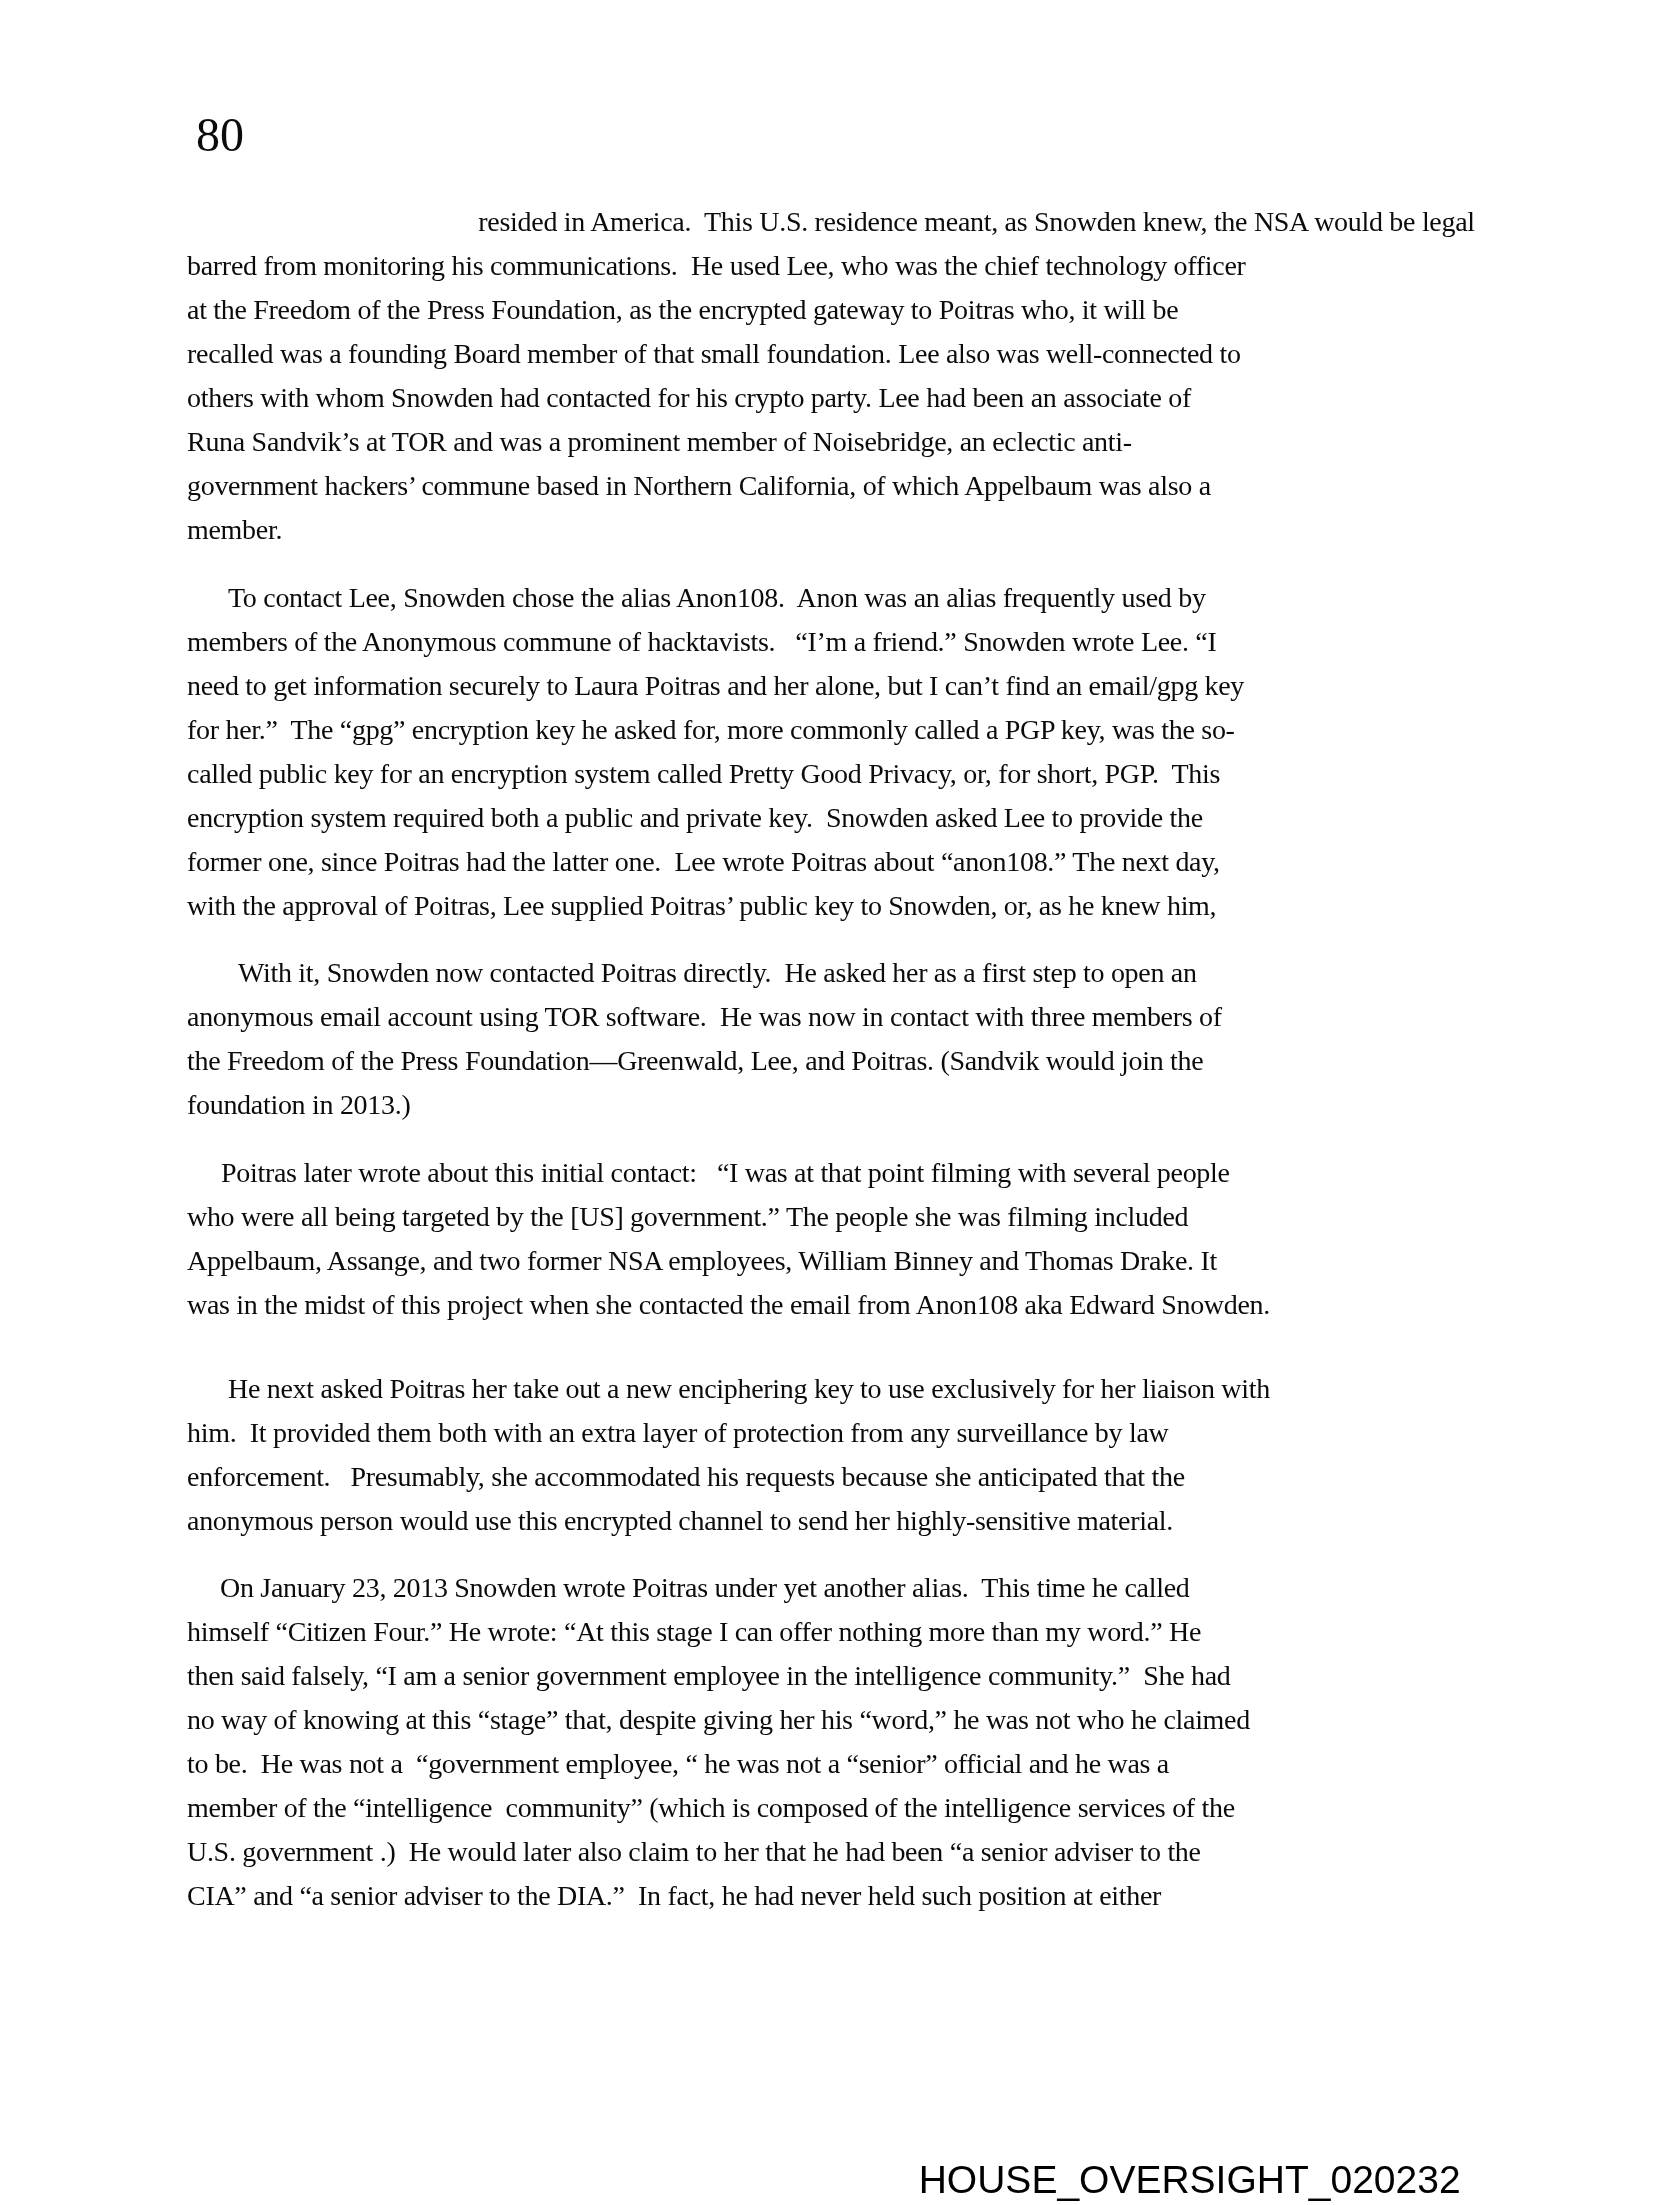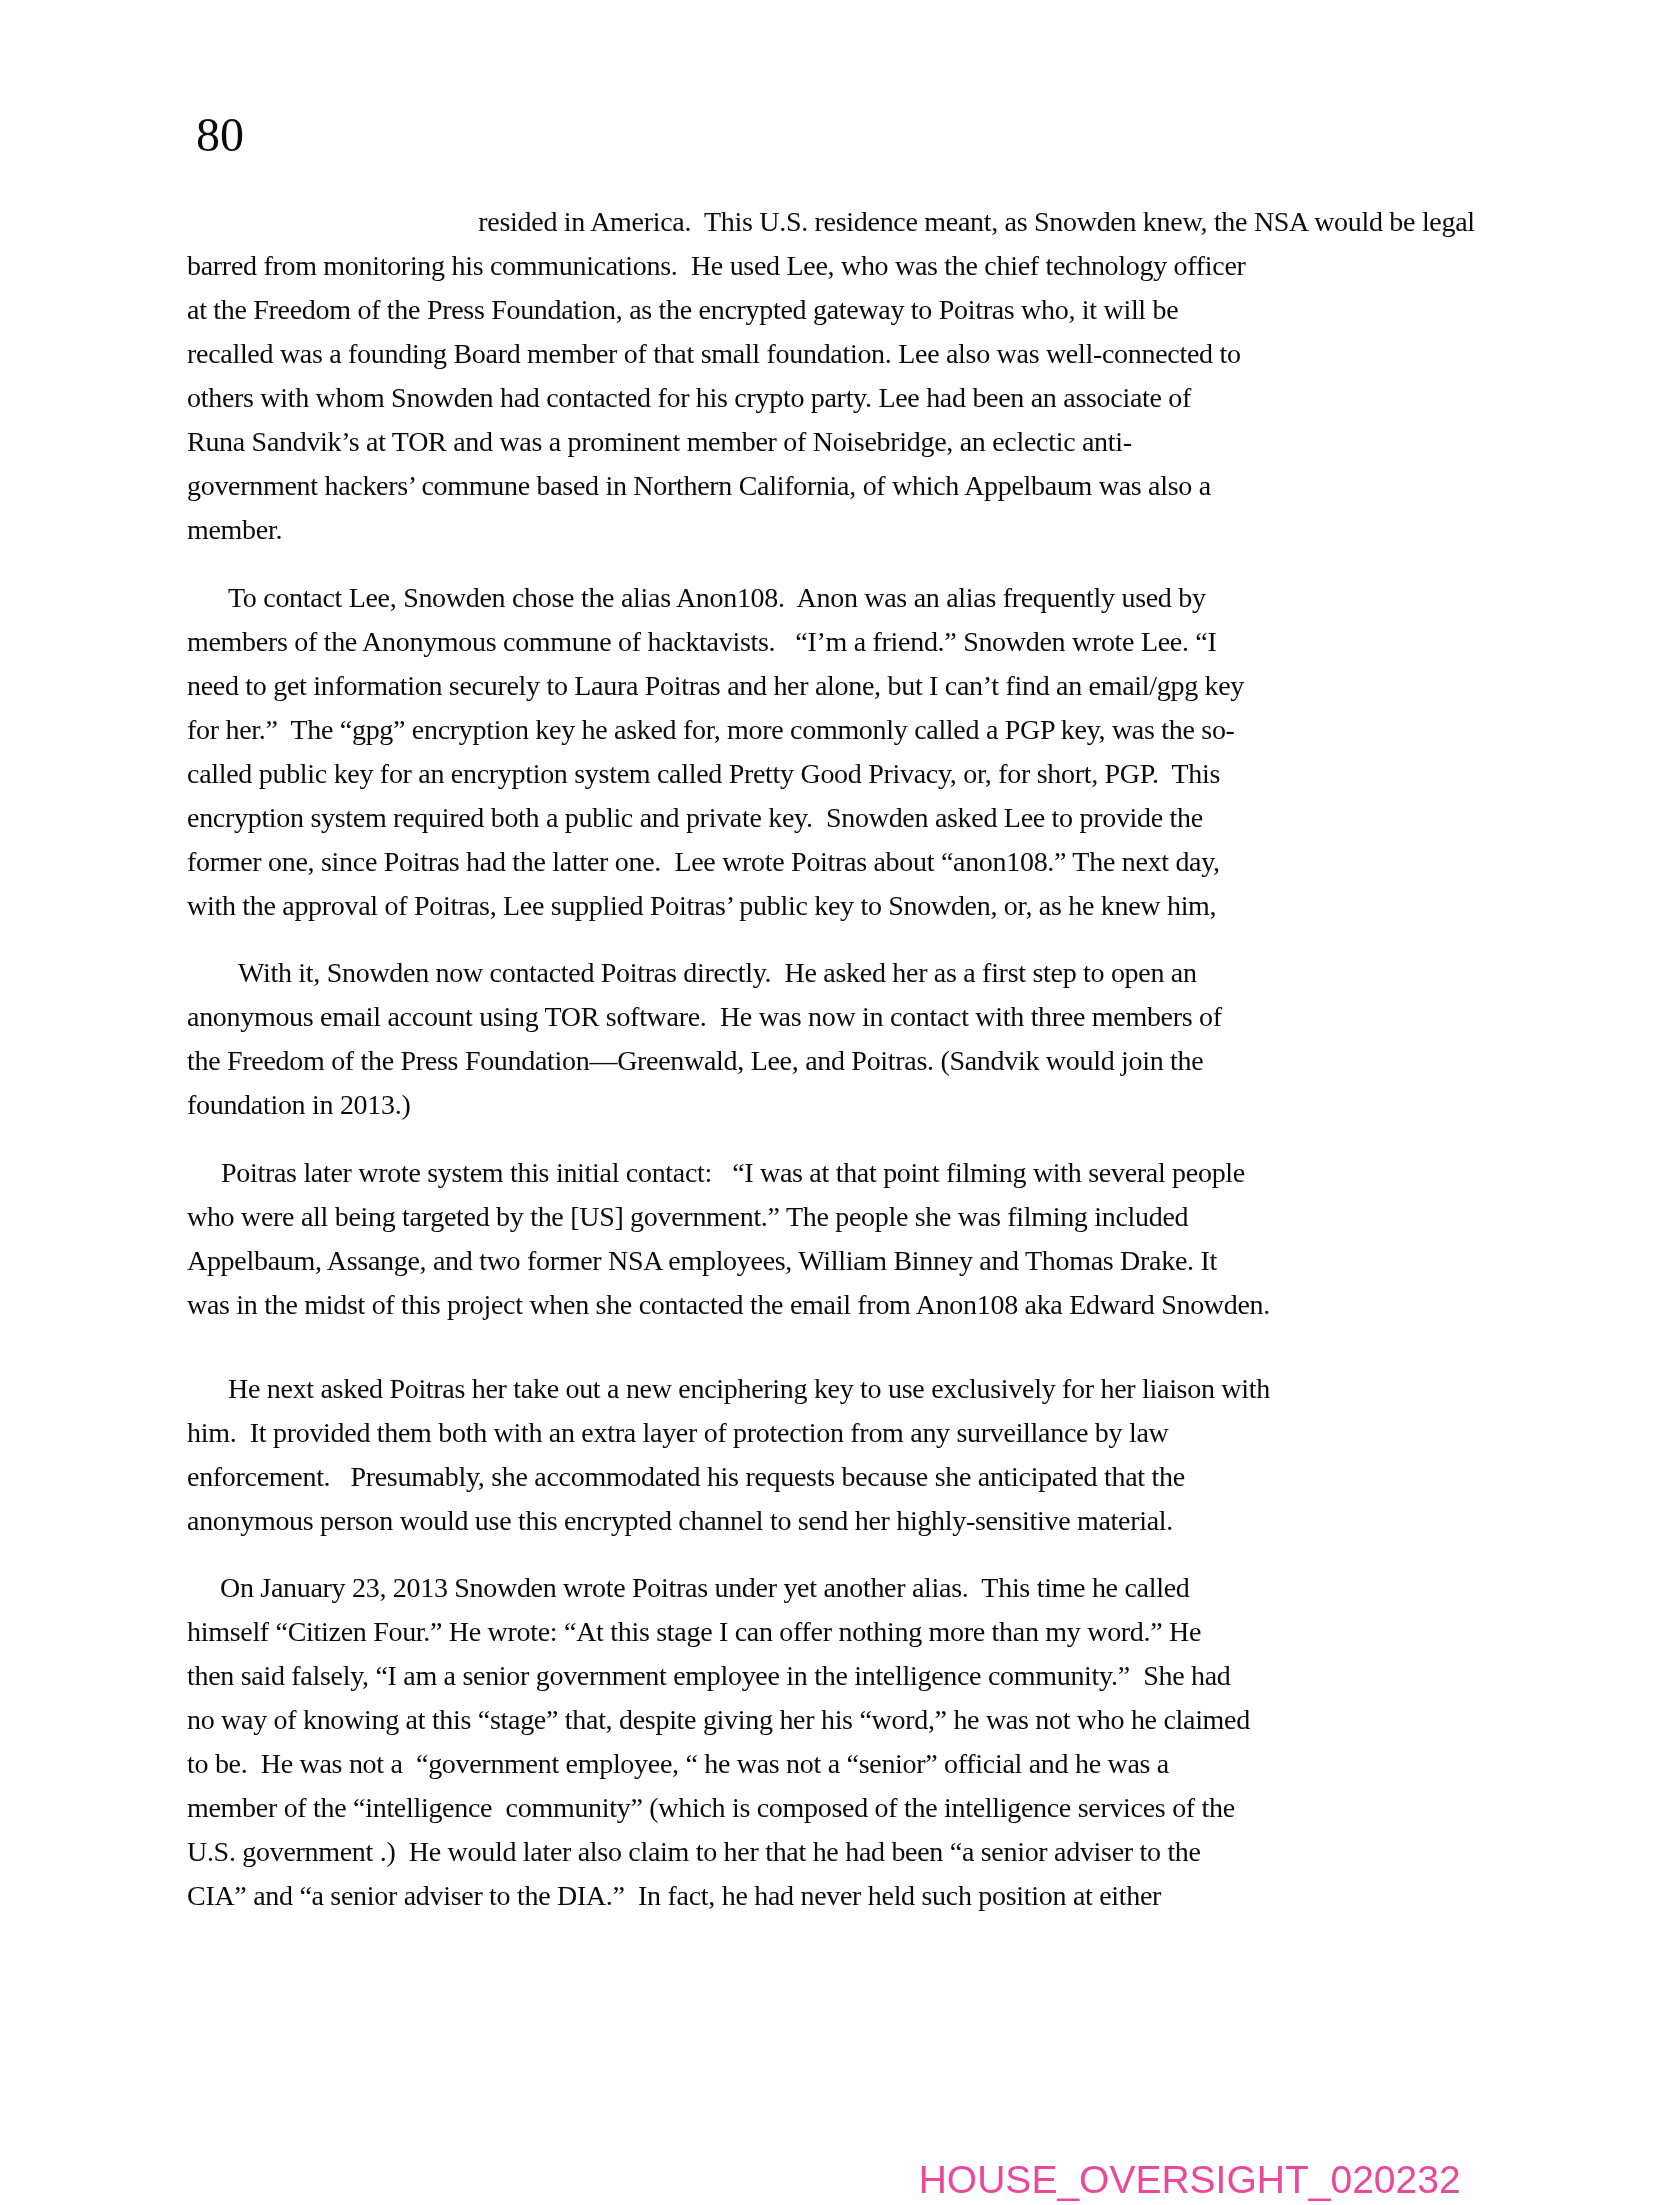--- a/index.html
+++ b/index.html
@@ -41,21 +41,21 @@
   .para-4 .line:first-child { padding-left: 34px; }
   .para-5 .line:first-child { padding-left: 41px; margin-top: 40px; }
   .para-6 .line:first-child { padding-left: 33px; }
   .footer-stamp {
     position: absolute;
     right: 14.4px;
     bottom: 6.5px;
     font-family: "Liberation Sans", "DejaVu Sans", sans-serif;
     font-size: 39px;
     line-height: 1;
-    color: #ec4899;
+    color: #000000;
   }
 </style>
 </head>
 <body>
 
 <div class="page">
   <div class="page-number">80</div>
 
   <div class="content">
     <div class="para para-1">
@@ -78,21 +78,21 @@
         <div class="line">former one, since Poitras had the latter one.  Lee wrote Poitras about “anon108.” The next day,</div>
         <div class="line">with the approval of Poitras, Lee supplied Poitras’ public key to Snowden, or, as he knew him,</div>
       </div>
     <div class="para para-3">
         <div class="line">With it, Snowden now contacted Poitras directly.  He asked her as a first step to open an</div>
         <div class="line">anonymous email account using TOR software.  He was now in contact with three members of</div>
         <div class="line">the Freedom of the Press Foundation—Greenwald, Lee, and Poitras. (Sandvik would join the</div>
         <div class="line">foundation in 2013.)</div>
       </div>
     <div class="para para-4">
-        <div class="line">Poitras later wrote system this initial contact:   “I was at that point filming with several people</div>
+        <div class="line">Poitras later wrote about this initial contact:   “I was at that point filming with several people</div>
         <div class="line">who were all being targeted by the [US] government.” The people she was filming included</div>
         <div class="line">Appelbaum, Assange, and two former NSA employees, William Binney and Thomas Drake. It</div>
         <div class="line">was in the midst of this project when she contacted the email from Anon108 aka Edward Snowden.</div>
       </div>
     <div class="para para-5">
         <div class="line">He next asked Poitras her take out a new enciphering key to use exclusively for her liaison with</div>
         <div class="line">him.  It provided them both with an extra layer of protection from any surveillance by law</div>
         <div class="line">enforcement.   Presumably, she accommodated his requests because she anticipated that the</div>
         <div class="line">anonymous person would use this encrypted channel to send her highly-sensitive material.</div>
       </div>

